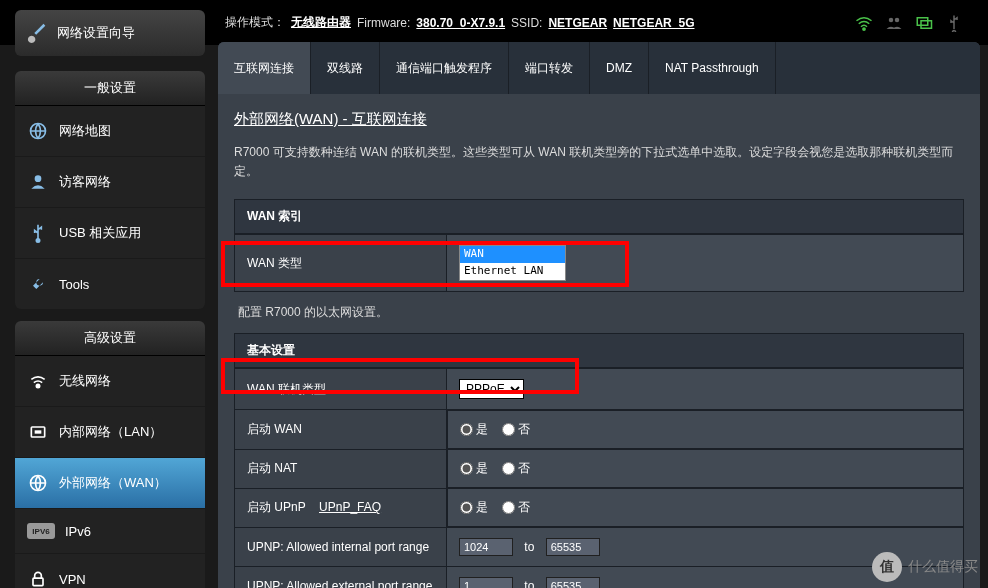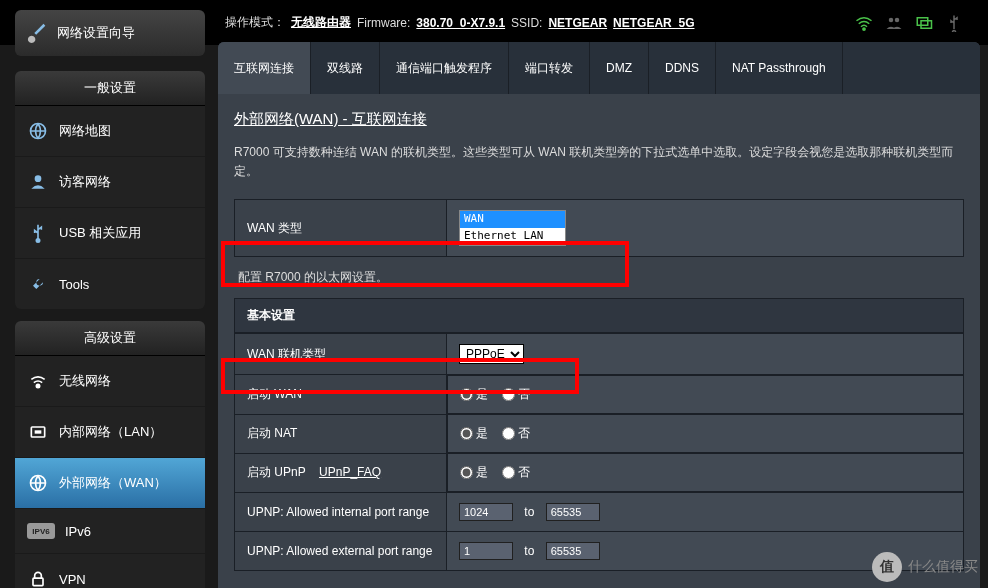--- a/index.html
+++ b/index.html
@@ -187,28 +187,28 @@
   </div>
 </div>
 
 <div class="content">
   <div class="tabbar">
     <div class="tab active">互联网连接</div>
     <div class="tab">双线路</div>
     <div class="tab">通信端口触发程序</div>
     <div class="tab">端口转发</div>
     <div class="tab">DMZ</div>
-    <div class="tab">DDNS</div>
     <div class="tab">NAT Passthrough</div>
   </div>
 
   <div class="content-body">
     <div class="page-title">外部网络(WAN) - 互联网连接</div>
     <div class="page-desc">R7000 可支持数种连结 WAN 的联机类型。这些类型可从 WAN 联机类型旁的下拉式选单中选取。设定字段会视您是选取那种联机类型而定。</div>
 
+    <div class="section-bar">WAN 索引</div>
     <table class="form">
       <tbody>
           <tr>
         <td class="label">WAN 类型</td>
         <td>
           <div class="wan-list">
             <div class="opt selected">WAN</div>
             <div class="opt">Ethernet LAN</div>
           </div>
         </td>

